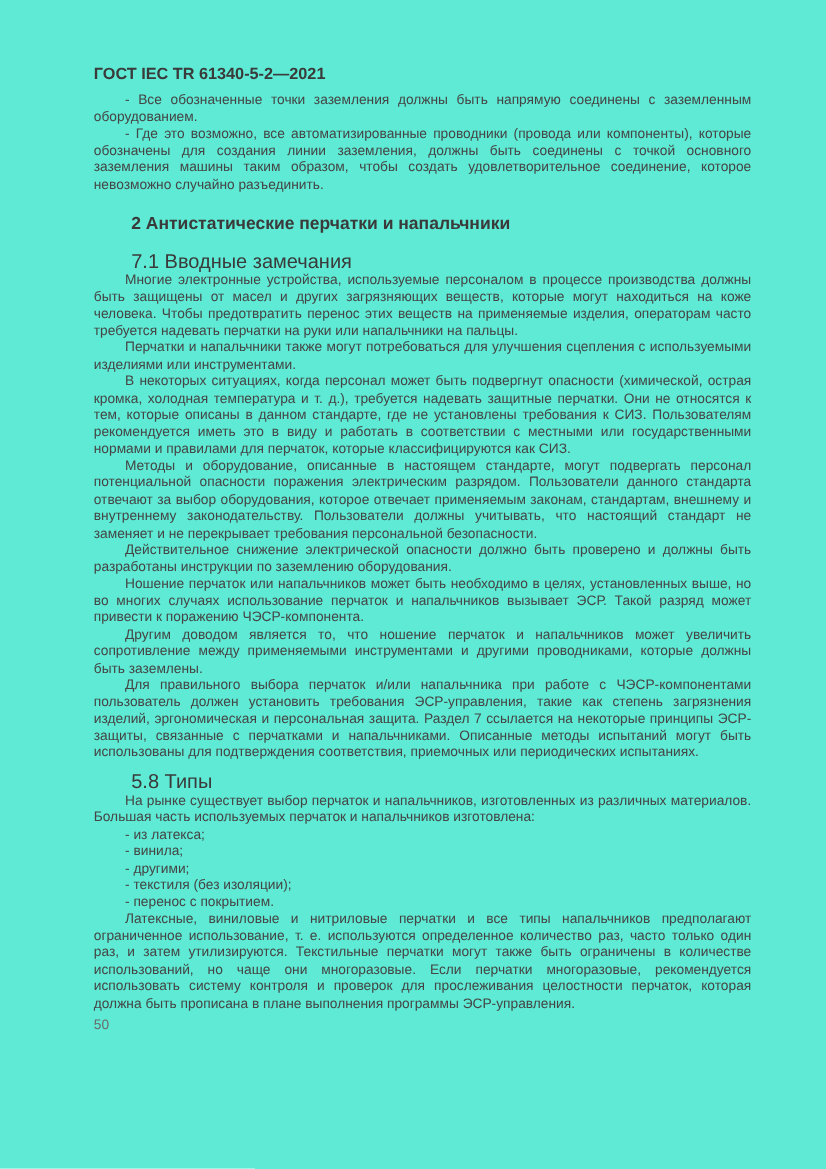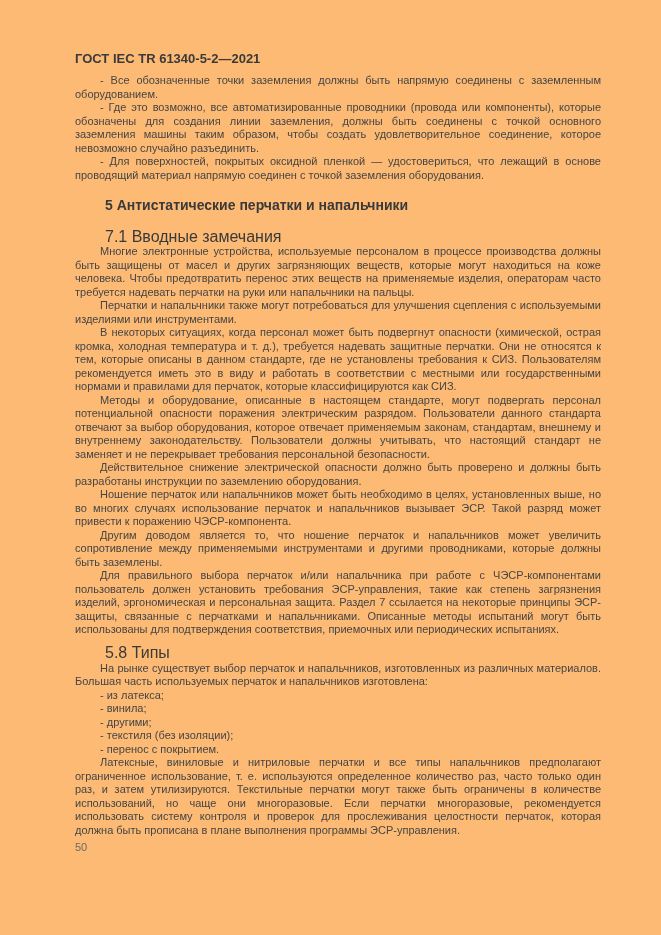--- a/index.html
+++ b/index.html
@@ -4,21 +4,21 @@
 <style>
   html, body {
     margin: 0;
     padding: 0;
     background: #ffffff;
   }
   .page {
     position: relative;
     width: 661px;
     height: 935px;
-    background: #fdba74;
+    background: #5eead4;
     overflow: hidden;
     font-family: "Liberation Sans", sans-serif;
     color: #454545;
   }
   .content {
     position: absolute;
     left: 75px;
     top: 51px;
     width: 526px;
   }
@@ -80,24 +80,23 @@
 <body>
 
 <div class="page">
   <div class="content">
 
     <div class="doc-header">ГОСТ IEC TR 61340-5-2—2021</div>
 
     <div class="bullets">
       <p class="bullet-para">- Все обозначенные точки заземления должны быть напрямую соединены с заземленным оборудованием.</p>
       <p class="bullet-para">- Где это возможно, все автоматизированные проводники (провода или компоненты), которые обозначены для создания линии заземления, должны быть соединены с точкой основного заземления машины таким образом, чтобы создать удовлетворительное соединение, которое невозможно случайно разъединить.</p>
-      <p class="bullet-para">- Для поверхностей, покрытых оксидной пленкой — удостовериться, что лежащий в основе проводящий материал напрямую соединен с точкой заземления оборудования.</p>
     </div>
 
-    <h1 class="section-title">5 Антистатические перчатки и напальчники</h1>
+    <h1 class="section-title">2 Антистатические перчатки и напальчники</h1>
 
     <h2 class="sub-title">7.1 Вводные замечания</h2>
 
     <div class="para-block">
       <p class="body-text">Многие электронные устройства, используемые персоналом в процессе производства должны быть защищены от масел и других загрязняющих веществ, которые могут находиться на коже человека. Чтобы предотвратить перенос этих веществ на применяемые изделия, операторам часто требуется надевать перчатки на руки или напальчники на пальцы.</p>
       <p class="body-text">Перчатки и напальчники также могут потребоваться для улучшения сцепления с используемыми изделиями или инструментами.</p>
       <p class="body-text">В некоторых ситуациях, когда персонал может быть подвергнут опасности (химической, острая кромка, холодная температура и т. д.), требуется надевать защитные перчатки. Они не относятся к тем, которые описаны в данном стандарте, где не установлены требования к СИЗ. Пользователям рекомендуется иметь это в виду и работать в соответствии с местными или государственными нормами и правилами для перчаток, которые классифицируются как СИЗ.</p>
       <p class="body-text">Методы и оборудование, описанные в настоящем стандарте, могут подвергать персонал потенциальной опасности поражения электрическим разрядом. Пользователи данного стандарта отвечают за выбор оборудования, которое отвечает применяемым законам, стандартам, внешнему и внутреннему законодательству. Пользователи должны учитывать, что настоящий стандарт не заменяет и не перекрывает требования персональной безопасности.</p>
       <p class="body-text">Действительное снижение электрической опасности должно быть проверено и должны быть разработаны инструкции по заземлению оборудования.</p>
       <p class="body-text">Ношение перчаток или напальчников может быть необходимо в целях, установленных выше, но во многих случаях использование перчаток и напальчников вызывает ЭСР. Такой разряд может привести к поражению ЧЭСР-компонента.</p>

